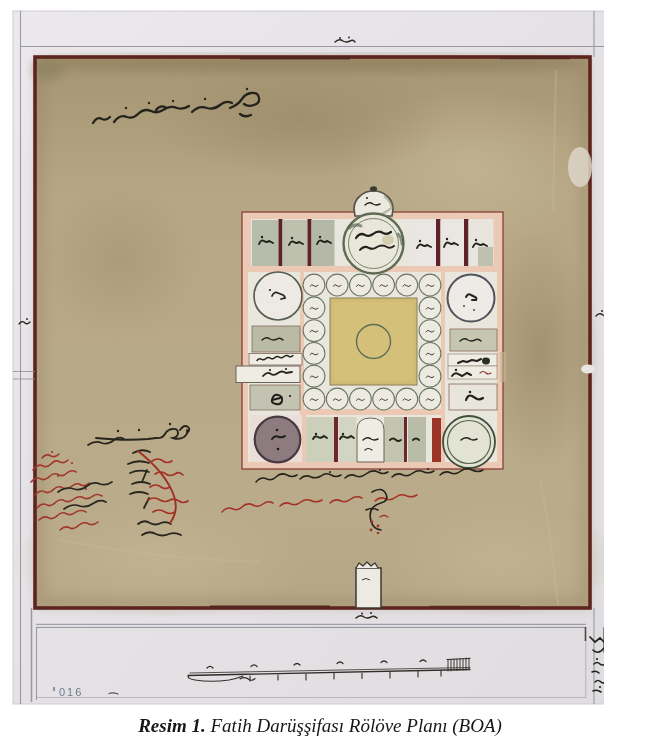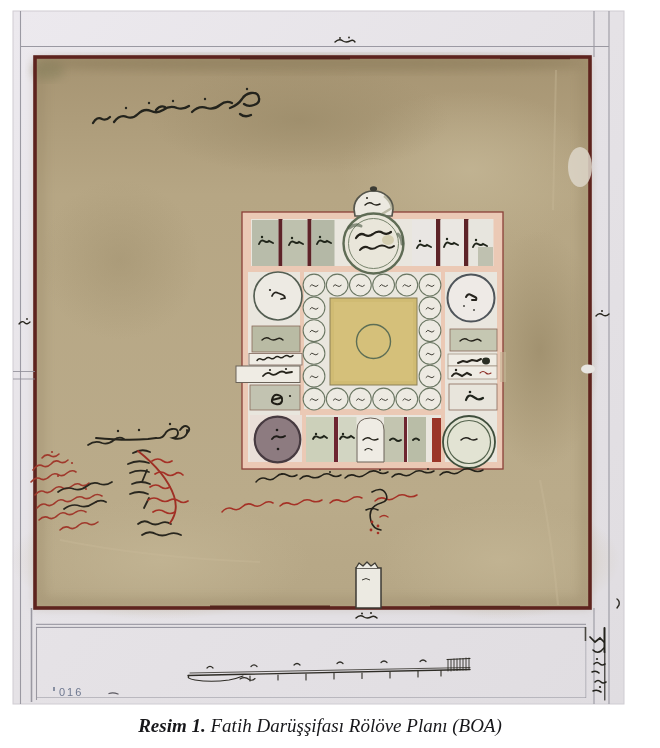--- a/index.html
+++ b/index.html
@@ -1,16 +1,16 @@
 <!DOCTYPE html>
 <html><head>
 <meta charset="utf-8">
 <style>
   html,body{margin:0;padding:0;background:#ffffff;}
-  .page{position:relative;width:660px;height:748px;background:#ffffff;overflow:hidden;
+  .page{position:relative;width:604px;height:748px;background:#ffffff;overflow:hidden;
         font-family:"Liberation Serif", serif;}
 </style>
 </head>
 <body>
 <div class="page">
 <svg width="660" height="748" viewBox="0 0 660 748" xmlns="http://www.w3.org/2000/svg">
 <defs>
   <linearGradient id="paperg" x1="0" y1="0" x2="1" y2="1">
     <stop offset="0" stop-color="#ece9ee"></stop>
     <stop offset="0.5" stop-color="#e5e2e6"></stop>

